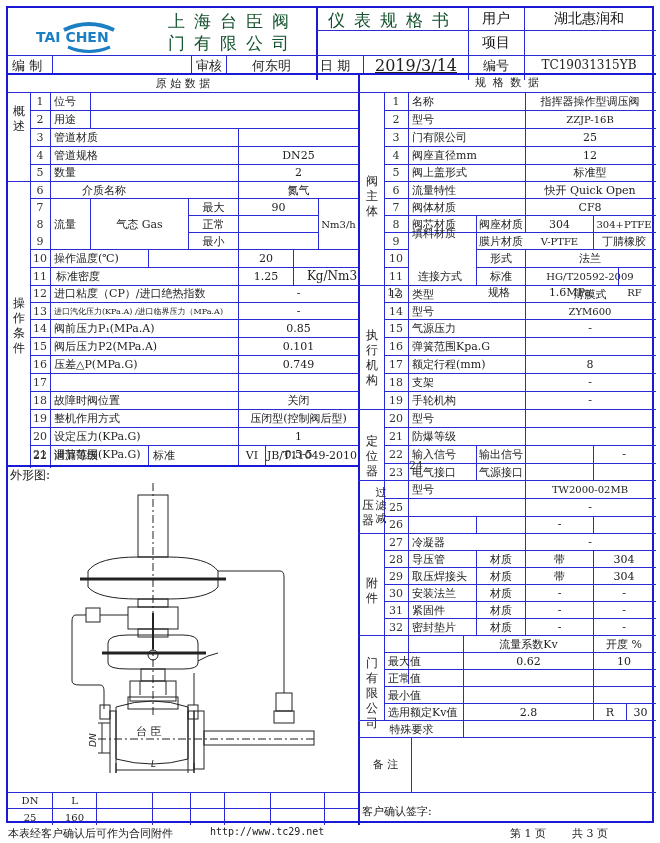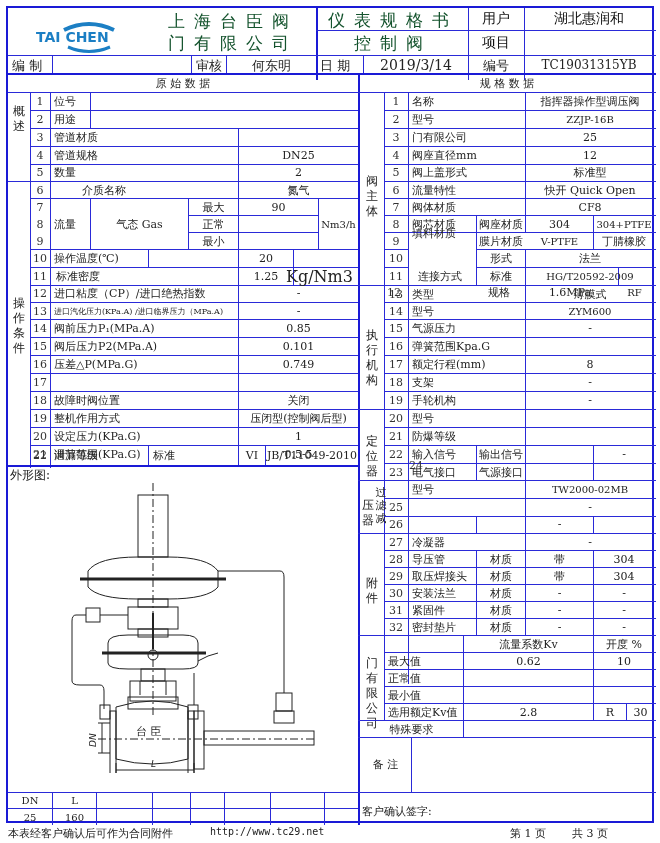--- a/index.html
+++ b/index.html
@@ -32,39 +32,38 @@
       <path d="M30 10 Q55 -2 80 10" stroke="#1c7fc4" stroke-width="4" fill="none"></path>
       <path d="M34 27 Q55 36 76 27" stroke="#1c7fc4" stroke-width="3" fill="none"></path>
       <text x="2" y="22" font-family="DejaVu Sans, sans-serif" font-weight="bold" font-size="14" fill="#1c7fc4">TAI CHEN</text>
     </svg>
   </div>
   <div class="t big" style="left:160px;top:2px;line-height:22px;">上海台臣阀</div>
   <div class="t big" style="left:160px;top:24px;line-height:22px;">门有限公司</div>
 
   <div class="vl thick" style="left:308px;top:0;height:72px;"></div>
   <div class="t big c" style="left:310px;top:1px;width:150px;line-height:22px;">仪表规格书</div>
-  <div class="t big c" style="left:310px;top:24px;width:150px;line-height:22px;">控制阀</div>
   <div class="vl" style="left:460px;top:0;height:72px;"></div>
   <div class="t hdr c" style="left:461px;top:2px;width:54px;">用户</div>
   <div class="t hdr c" style="left:461px;top:26px;width:54px;">项目</div>
   <div class="vl" style="left:516px;top:0;height:72px;"></div>
   <div class="t hdr c" style="left:517px;top:2px;width:128px;">湖北惠润和</div>
   <div class="t hdr c" style="left:517px;top:26px;width:128px;"></div>
   <div class="hl" style="left:308px;top:22px;width:340px;"></div>
   <div class="hl" style="left:0;top:47px;width:648px;"></div>
 
   <div class="t" style="left:4px;top:49px;font-size:13px;">编 制</div>
   <div class="vl" style="left:44px;top:47px;height:18px;"></div>
   <div class="vl" style="left:183px;top:47px;height:18px;"></div>
   <div class="t c" style="left:184px;top:49px;width:34px;font-size:13px;">审核</div>
   <div class="vl" style="left:218px;top:47px;height:18px;"></div>
   <div class="t c" style="left:219px;top:49px;width:89px;font-size:13px;">何东明</div>
   <div class="t" style="left:312px;top:49px;font-size:13px;">日 期</div>
   <div class="vl" style="left:355px;top:47px;height:18px;"></div>
-  <div class="t c" style="left:356px;top:49px;width:104px;font-size:14px;">2019/3/14</div>
+  <div class="t c" style="left:356px;top:49px;width:104px;font-size:16px;text-decoration:underline;">2019/3/14</div>
   <div class="t c" style="left:461px;top:49px;width:54px;font-size:13px;">编号</div>
   <div class="t c" style="left:517px;top:49px;width:128px;font-size:12px;">TC19031315YB</div>
   <div class="hl thick" style="left:0;top:65px;width:648px;"></div>
 
   <div class="t c" style="left:0;top:67px;width:350px;">原 始 数 据</div>
   <div class="vl thick" style="left:350px;top:65px;height:752px;"></div>
   <div class="hl" style="left:0;top:84px;width:648px;"></div>
 
   <div class="vl" style="left:22px;top:84px;height:376px;"></div>
   <div class="vl" style="left:42px;top:84px;height:376px;"></div>
@@ -145,21 +144,21 @@
   <div class="t c" style="left:231px;top:225px;width:79px;"></div>
   <div class="t c" style="left:311px;top:208px;width:39px;font-size:10px;">Nm3/h</div>
 
   <div class="t n" style="left:22px;top:242px;width:20px;">10</div>
   <div class="t" style="left:46px;top:242px;">操作温度(℃)</div>
   <div class="t c" style="left:231px;top:242px;width:54px;">20</div>
 
   <div class="t n" style="left:22px;top:260px;width:20px;">11</div>
   <div class="t" style="left:48px;top:260px;">标准密度</div>
   <div class="t c" style="left:231px;top:260px;width:54px;">1.25</div>
-  <div class="t c" style="left:278px;top:260px;width:64px;font-size:16px;">Kg/Nm3</div>
+  <div class="t c" style="left:292px;top:260px;width:64px;font-size:12px;">Kg/Nm3</div>
 
   <div class="t n" style="left:22px;top:277px;width:20px;">12</div>
   <div class="t" style="left:46px;top:277px;">进口粘度（CP）/进口绝热指数</div>
   <div class="t c" style="left:231px;top:277px;width:119px;">-</div>
 
   <div class="t n" style="left:22px;top:295px;width:20px;">13</div>
   <div class="t tiny" style="left:46px;top:295px;">进口汽化压力(KPa.A) /进口临界压力（MPa.A)</div>
   <div class="t c" style="left:231px;top:295px;width:119px;">-</div>
 
   <div class="t n" style="left:22px;top:312px;width:20px;">14</div>
@@ -258,21 +257,21 @@
   <div class="vl" style="left:144px;top:784px;height:33px;"></div>
   <div class="vl" style="left:182px;top:784px;height:33px;"></div>
   <div class="vl" style="left:216px;top:784px;height:33px;"></div>
   <div class="vl" style="left:262px;top:784px;height:33px;"></div>
   <div class="vl" style="left:316px;top:784px;height:33px;"></div>
   <div class="t c" style="left:0;top:784px;width:44px;font-size:10px;">DN</div>
   <div class="t c" style="left:45px;top:784px;width:43px;font-size:10px;">L</div>
   <div class="t c" style="left:0;top:801px;width:44px;font-size:10px;">25</div>
   <div class="t c" style="left:45px;top:801px;width:43px;font-size:10px;">160</div>
 
-  <div class="t c" style="left:352px;top:67px;width:294px;">规 格 数 据</div>
+  <div class="t c" style="left:352px;top:67px;width:294px;font-family:Liberation Mono, monospace;">规 格 数 据</div>
 
   <div class="vl" style="left:376px;top:84px;height:592px;"></div>
   <div class="vl" style="left:400px;top:84px;height:592px;"></div>
 
   <div class="vtxt" style="left:357px;top:166px;">阀主体</div>
   <div class="vtxt" style="left:357px;top:320px;">执行机构</div>
   <div class="vtxt" style="left:357px;top:426px;">定位器</div>
   <div class="vtxt" style="left:353px;top:490px;">压器</div>
   <div class="vtxt" style="left:366px;top:478px;font-size:11px;line-height:13px;">过滤减</div>
   <div class="vtxt" style="left:357px;top:568px;">附件</div>

